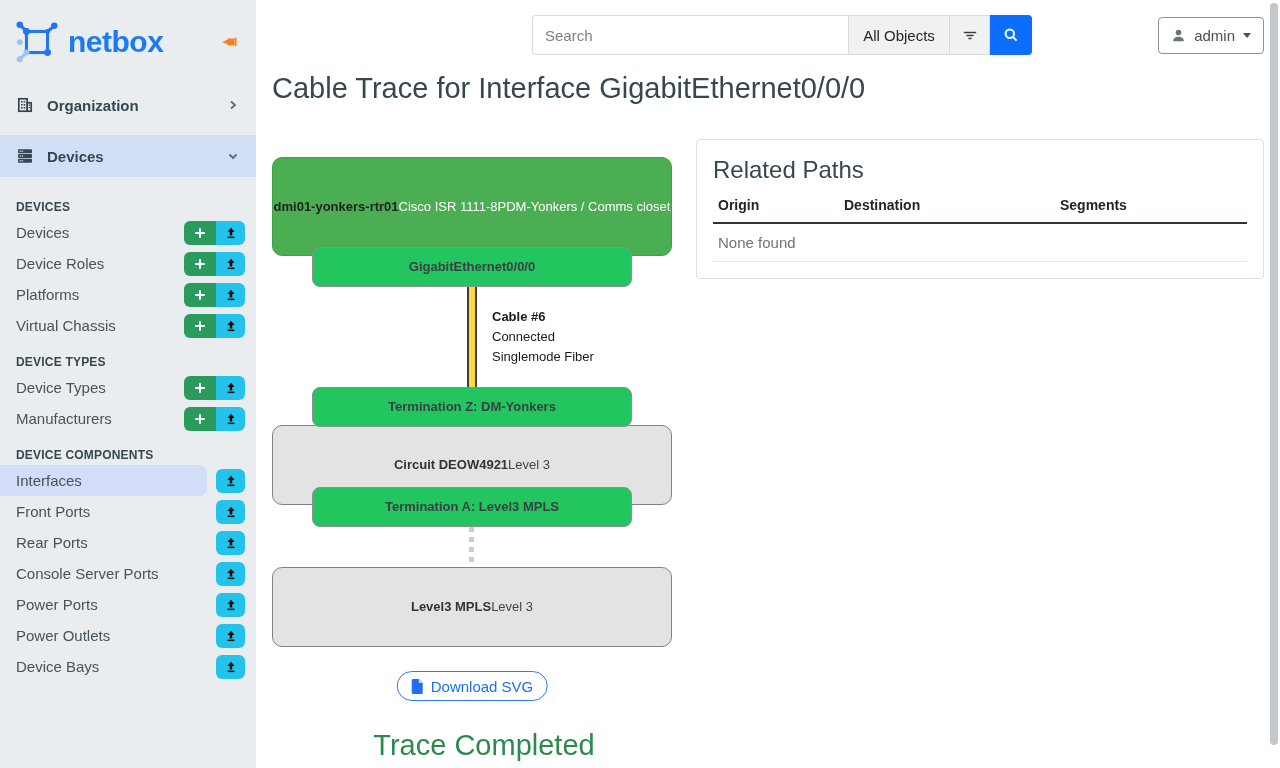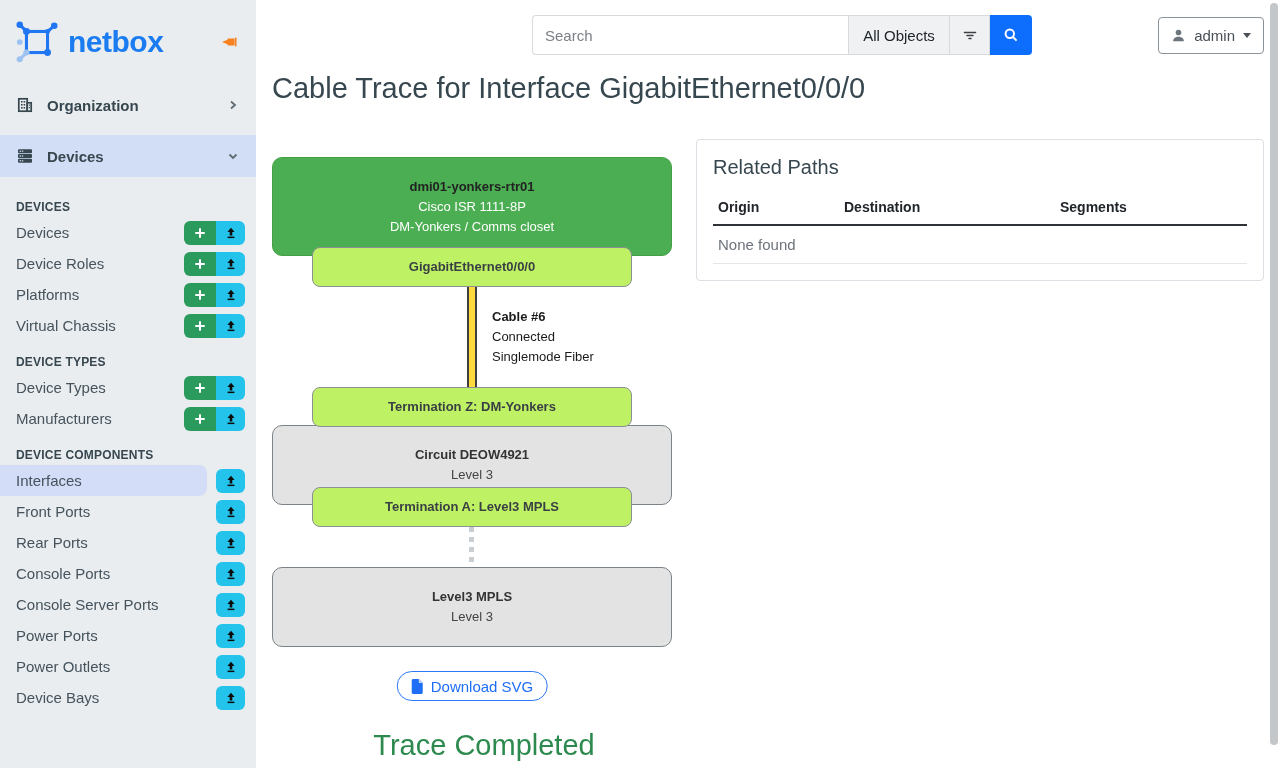--- a/index.html
+++ b/index.html
@@ -50,27 +50,27 @@
   .account { position:absolute; top:17px; right:16px; height:37px; display:flex; align-items:center; gap:8px;
              padding:0 12px; border:1px solid #8b939a; border-radius:4px; background:#fff;
              color:#495057; font-size:15px; cursor:pointer; }
   .caret-down { width:0; height:0; border-left:4.5px solid transparent; border-right:4.5px solid transparent;
                 border-top:5px solid #495057; }
 
   .page-title { position:absolute; top:72px; left:16px; font-size:29px; font-weight:400; color:#37474f; }
 
   
   .trace { position:absolute; top:157px; left:16px; width:400px; height:611px; }
-  .trace .node { position:absolute; display:flex; flex-direction:column; align-items:center;
+  .trace .node { position:absolute; display:flex; flex-direction:row; align-items:center;
                  justify-content:center; text-align:center; line-height:20px; font-size:13px; }
   .device-box { top:0; left:0; width:400px; height:99px; background:#4cae52; border:1px solid #43a047;
                 border-radius:10px; z-index:2; cursor:pointer; }
   .device-name { font-weight:700; color:#222222; }
   .device-sub  { color:#ffffff; }
-  .small-box { top:90px; left:40px; width:320px; height:40px; background:#bef264; border:1px solid #8a9095;
+  .small-box { top:90px; left:40px; width:320px; height:40px; background:#22c55e; border:1px solid #8a9095;
                border-radius:8px; z-index:3; font-weight:700; color:#3a3f44; cursor:pointer; }
   .term-z { top:230px; } .term-a { top:330px; }
   .big-box { left:0; width:400px; height:80px; background:#e3e3e3; border:1px solid #7d8489;
              border-radius:10px; z-index:1; cursor:pointer; }
   .circuit-box { top:268px; } .provider-box { top:410px; }
   .box-title { font-weight:700; color:#333333; }
   .box-sub { color:#444444; }
 
   .cable-line { position:absolute; top:130px; left:195px; width:10px; height:100px; background:#ffd93d;
                 border-left:2px solid #3f3f3f; border-right:2px solid #3f3f3f; z-index:0; }
@@ -82,21 +82,21 @@
   .download-btn { position:absolute; top:514px; left:50%; transform:translateX(-50%);
                   display:inline-flex; align-items:center; gap:7px; padding:4px 13px; height:30px;
                   background:#fff; border:1px solid #2c78f6; border-radius:15px; color:#1f6ef5;
                   font-size:15px; font-family:inherit; cursor:pointer; white-space:nowrap; }
   .trace-status { position:absolute; top:572px; left:12px; width:100%; text-align:center;
                   font-size:29px; color:#2d8a4e; }
 
   
   .card { position:absolute; top:139px; left:440px; width:568px; background:#fff;
           border:1px solid #dcdfe3; border-radius:4px; }
-  .card-title { margin:16px 16px 14px; font-size:20px; font-weight:400; color:#37474f; }
+  .card-title { margin:16px 16px 7px; font-size:24px; font-weight:400; color:#37474f; }
   .paths-table { width:calc(100% - 32px); margin:0 16px 16px; border-collapse:collapse; }
   .paths-table th { text-align:left; font-size:14px; font-weight:700; color:#212529;
                     padding:6px 5px 9px; border-bottom:2px solid #2f3337; }
   .paths-table td { font-size:15px; color:#6d747c; padding:10px 5px; border-bottom:1px solid #e4e7ea; }
 
   .scroll-thumb { position:fixed; top:3px; right:2px; width:8px; height:742px;
                   background:#c3c7ca; border-radius:4px; }
 </style>
 </head>
 <body>
@@ -327,33 +327,20 @@
             <svg width="12" height="12" viewBox="0 0 12 12" fill="#0b0b0b">
               <path d="M6 0.8L9.6 5H7.3v3.4H4.7V5H2.4z"></path>
               <rect x="2.6" y="9.6" width="6.8" height="1.5"></rect>
             </svg>
           </span>
         </button>
     </span>
   </div>
   <div class="side-item">
     <span class="side-item-label">Rear Ports</span>
-    <span class="row-btns">
-      <button class="btn-import solo">
-          <span style="display:flex;">
-            <svg width="12" height="12" viewBox="0 0 12 12" fill="#0b0b0b">
-              <path d="M6 0.8L9.6 5H7.3v3.4H4.7V5H2.4z"></path>
-              <rect x="2.6" y="9.6" width="6.8" height="1.5"></rect>
-            </svg>
-          </span>
-        </button>
-    </span>
-  </div>
-  <div class="side-item">
-    <span class="side-item-label">Console Ports</span>
     <span class="row-btns">
       <button class="btn-import solo">
           <span style="display:flex;">
             <svg width="12" height="12" viewBox="0 0 12 12" fill="#0b0b0b">
               <path d="M6 0.8L9.6 5H7.3v3.4H4.7V5H2.4z"></path>
               <rect x="2.6" y="9.6" width="6.8" height="1.5"></rect>
             </svg>
           </span>
         </button>
     </span>

